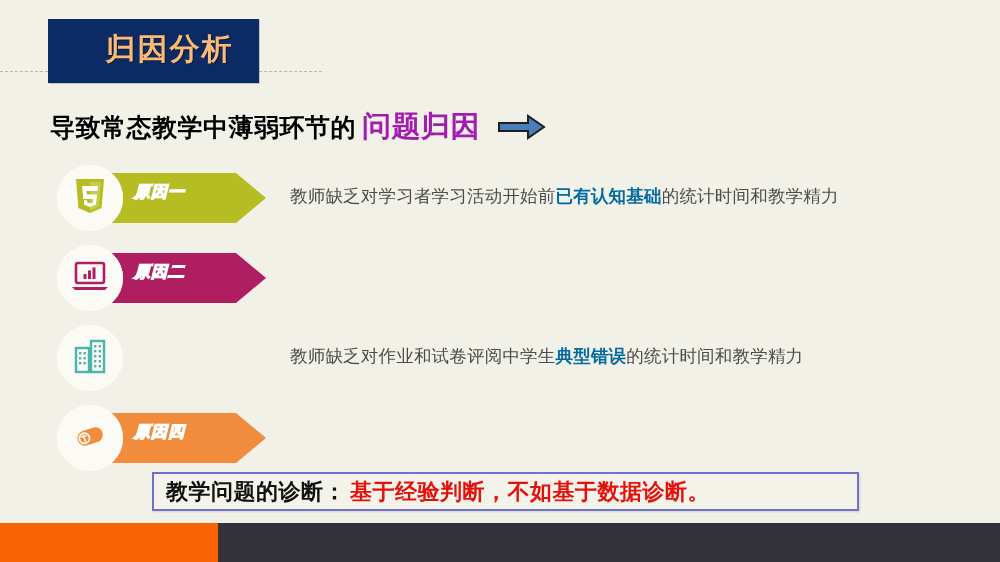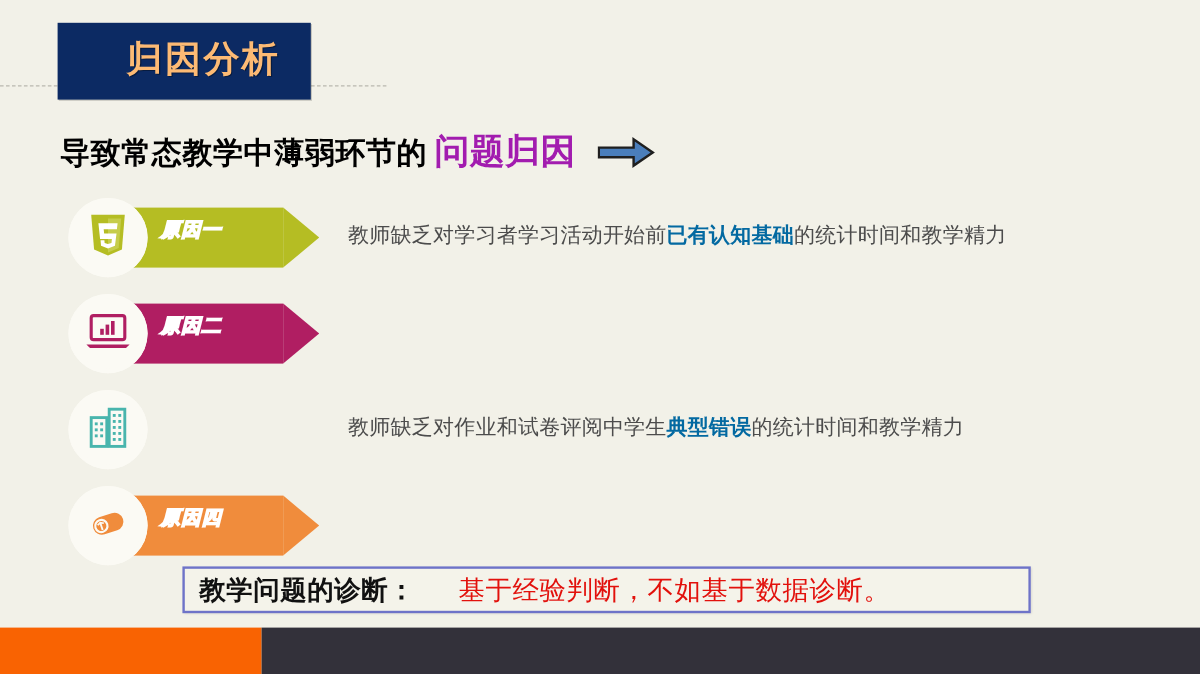--- a/index.html
+++ b/index.html
@@ -100,29 +100,28 @@
 
   
   .quote-box{
     position:absolute;left:152px;top:472px;width:707px;height:39px;
     box-sizing:border-box;
     border:2px solid #6e73c8;
     background:#f4f3ea;
     display:flex;align-items:center;
     padding-left:12px;
     box-shadow:1px 1px 2px rgba(0,0,0,.12);
-    gap:32px;
   }
   .quote-box .q-black{
     font-family:"DejaVu Serif","Liberation Serif",serif;
     font-size:22px;font-weight:bold;color:#111;letter-spacing:.5px;
   }
   .quote-box .q-red{
     font-family:"DejaVu Sans","Liberation Sans",sans-serif;
-    font-size:22px;font-weight:normal;color:#e2110c;letter-spacing:.5px;
+    font-size:22px;font-weight:bold;color:#e2110c;letter-spacing:.5px;
     margin-left:4px;
   }
 
   
   .footer{position:absolute;left:0;top:523px;width:1000px;height:39px;}
   .footer .orange{position:absolute;left:0;top:0;width:218px;height:39px;background:#f96302;}
   .footer .dark{position:absolute;left:218px;top:0;width:782px;height:39px;background:#33313a;}
 </style>
 </head>
 <body>

